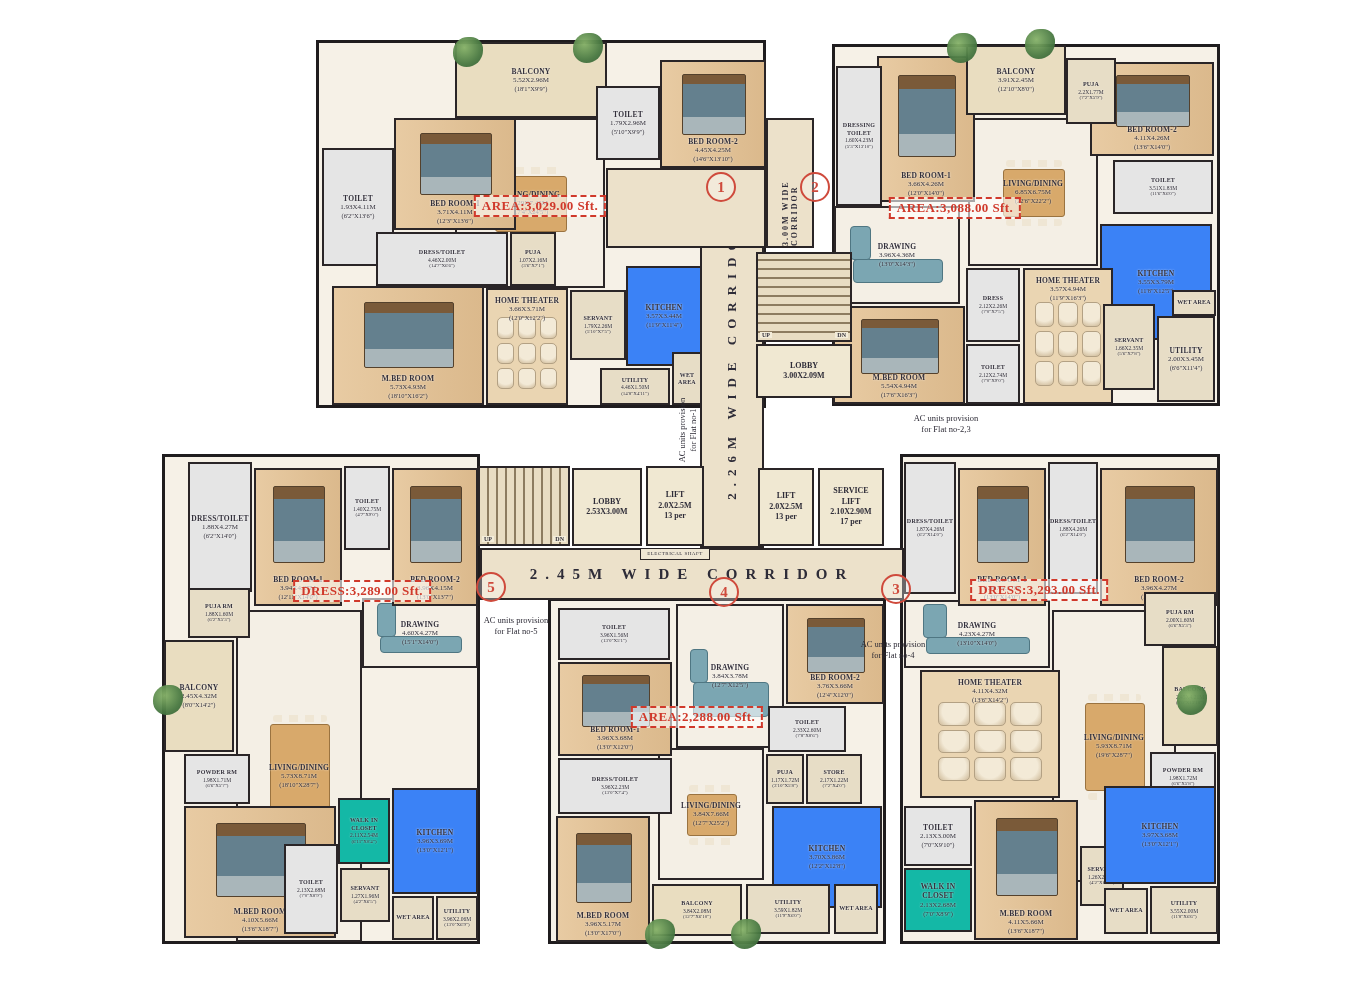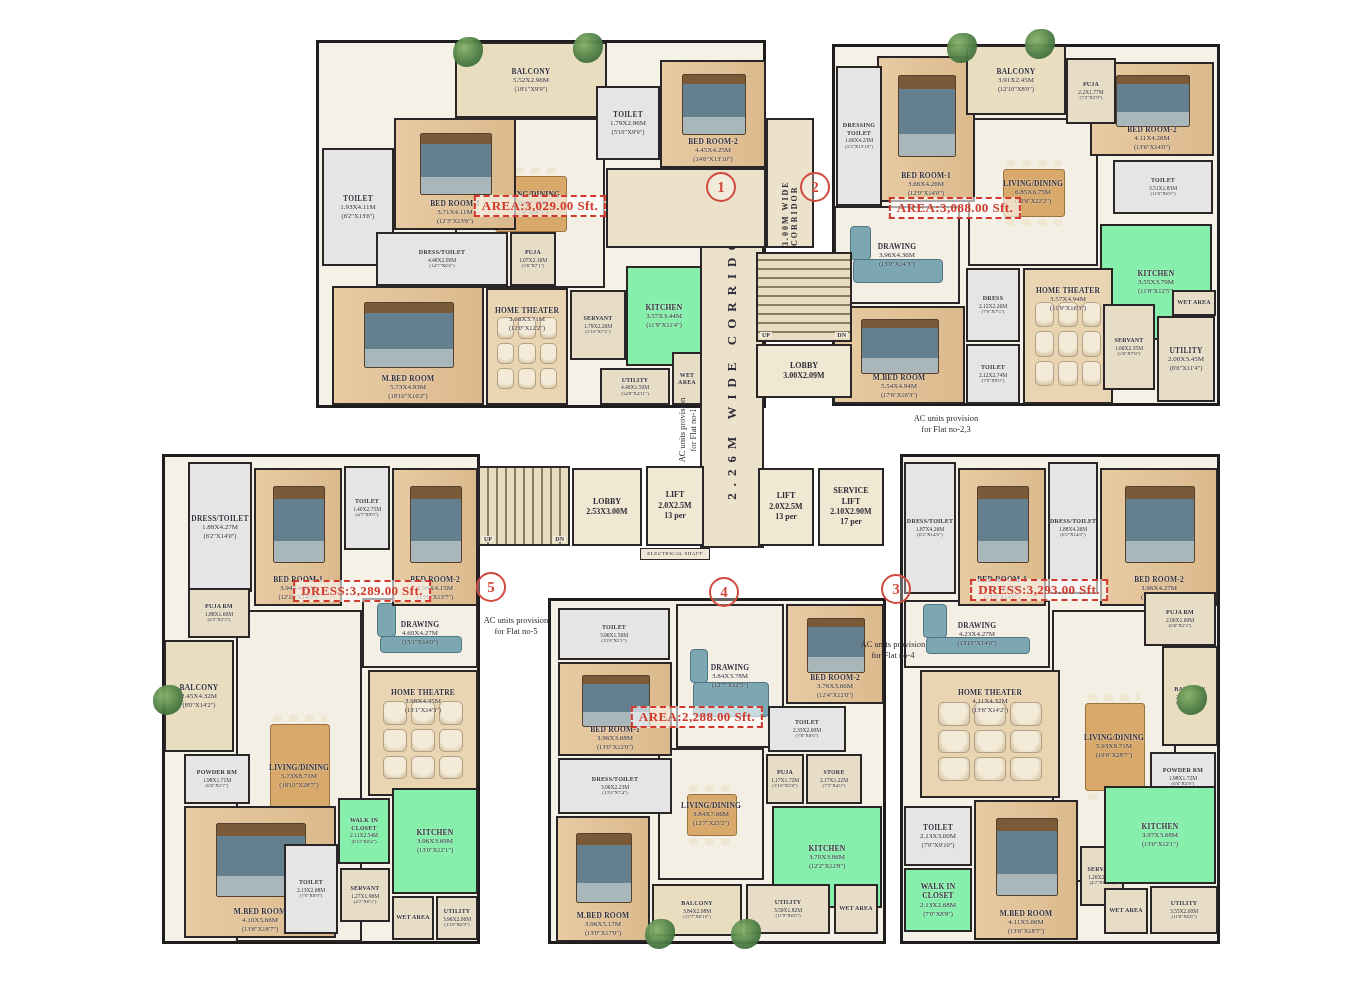--- a/index.html
+++ b/index.html
@@ -3,34 +3,34 @@
 <meta charset="utf-8">
 <style>
   html,body{margin:0;padding:0;background:#ffffff;}
   body{font-family:"Liberation Serif","DejaVu Serif",serif;}
   #plan{position:relative;width:1350px;height:1000px;background:#ffffff;overflow:hidden;}
   .slab{position:absolute;background:#f6f1e7;border:3px solid #1f1c1e;box-sizing:border-box;}
   .room{position:absolute;border:2px solid #2a2527;box-sizing:border-box;}
   .t-living{background:#f4efe5;}
   .t-bed{background:linear-gradient(90deg,#e8cba3,#dbb98c);}
   .t-bath{background:#e5e5e5;}
-  .t-kitchen{background:#86efac;}
+  .t-kitchen{background:#3b82f6;}
   .t-balcony{background:#e9ddc0;}
   .t-tile{background:#e7ddc6;}
   .t-theater{background:#ead5b2;}
-  .t-wood{background:#86efac;}
+  .t-wood{background:#14b8a6;}
   .rl{position:absolute;left:0;right:0;top:50%;transform:translateY(-50%);text-align:center;line-height:1.25;color:#33303b;pointer-events:none;text-shadow:0 0 2px rgba(255,255,255,.85);}
   .rl .nm{font-weight:bold;font-size:7.5px;letter-spacing:.2px;display:block;}
   .rl .dm{font-size:7px;display:block;}
   .rl .ft{font-size:6.5px;display:block;}
   .rl.sm .nm{font-size:6px;}
   .rl.sm .dm{font-size:5.5px;}
   .rl.sm .ft{font-size:5px;}
   .rl.low{top:auto;bottom:3px;transform:none;}
-  .rl.high{top:16px;transform:none;}
+  .rl.high{top:6px;transform:none;}
   .furn{position:absolute;pointer-events:none;}
   .f-bed{left:20%;top:12%;width:60%;height:56%;background:linear-gradient(180deg,#7a5a39 0 16%,#64808e 16% 72%,#a9b6ba 72%);border:1px solid #54412c;border-radius:2px;}
   .f-sofa{left:14%;top:54%;width:72%;height:24%;background:#7ba6b2;border:1px solid #4f7682;border-radius:4px;}
   .f-sofa::before{content:'';position:absolute;left:-4px;top:-34px;width:22%;height:32px;background:#7ba6b2;border:1px solid #4f7682;border-radius:4px;}
   .f-dining{left:26%;top:34%;width:48%;height:32%;background:#d8a96b;border:1px solid #9a7340;border-radius:3px;}
   .f-dining::before,.f-dining::after{content:'';position:absolute;left:4%;right:4%;height:7px;background:repeating-linear-gradient(90deg,#efe6d4 0 9px,rgba(0,0,0,0) 9px 16px);border-radius:3px;}
   .f-dining::before{top:-10px;}
   .f-dining::after{bottom:-10px;}
   .f-seats{left:12%;top:24%;right:12%;bottom:12%;display:grid;grid-template-columns:repeat(3,1fr);gap:4px;}
   .f-seats .seat{background:radial-gradient(circle at 50% 38%,#f3ead7 58%,#cdb896);border:1px solid #b3a184;border-radius:5px;}
@@ -311,38 +311,20 @@
       </div>
     </div>
     <div class="room t-living" style="left: 362px; top: 598px; width: 116px; height: 70px;">
       <div class="furn f-sofa"></div>
       <div class="rl">
         <span class="nm">DRAWING</span>
         <span class="dm">4.60X4.27M</span>
         <span class="ft">(15'1"X14'0")</span>
       </div>
     </div>
-    <div class="room t-theater" style="left: 368px; top: 670px; width: 110px; height: 126px;">
-      <div class="furn f-seats">
-        <span class="seat"></span>
-        <span class="seat"></span>
-        <span class="seat"></span>
-        <span class="seat"></span>
-        <span class="seat"></span>
-        <span class="seat"></span>
-        <span class="seat"></span>
-        <span class="seat"></span>
-        <span class="seat"></span>
-      </div>
-      <div class="rl high">
-        <span class="nm">HOME THEATRE</span>
-        <span class="dm">3.98X4.35M</span>
-        <span class="ft">(13'1"X14'3")</span>
-      </div>
-    </div>
     <div class="room t-bed" style="left: 184px; top: 806px; width: 152px; height: 132px;">
       <div class="furn f-bed"></div>
       <div class="rl low">
         <span class="nm">M.BED ROOM</span>
         <span class="dm">4.10X5.66M</span>
         <span class="ft">(13'6"X18'7")</span>
       </div>
     </div>
     <div class="room t-bed" style="left: 254px; top: 468px; width: 88px; height: 138px;">
       <div class="furn f-bed"></div>
@@ -667,20 +649,23 @@
         <span class="nm">UTILITY</span>
         <span class="dm">3.55X2.00M</span>
         <span class="ft">(11'8"X6'6")</span>
       </div>
     </div>
     <div class="corridor v" style="left: 700px; top: 168px; width: 64px; height: 380px;">
       <span class="clabel">2.26M WIDE CORRIDOR</span>
     </div>
     <div class="corridor v small" style="left: 766px; top: 118px; width: 48px; height: 130px;">
       <span class="clabel">3.00M WIDE CORRIDOR</span>
+    </div>
+    <div class="corridor h" style="left: 480px; top: 548px; width: 424px; height: 52px;">
+      <span class="clabel">2.45M WIDE CORRIDOR</span>
     </div>
     <div class="corridor h" style="left: 606px; top: 168px; width: 160px; height: 80px;"></div>
     <div class="stairs v" style="left: 756px; top: 252px; width: 96px; height: 90px;">
       <span class="slbl up">UP</span>
       <span class="slbl dn">DN</span>
     </div>
     <div class="stairs h" style="left: 478px; top: 466px; width: 92px; height: 80px;">
       <span class="slbl up">UP</span>
       <span class="slbl dn">DN</span>
     </div>

